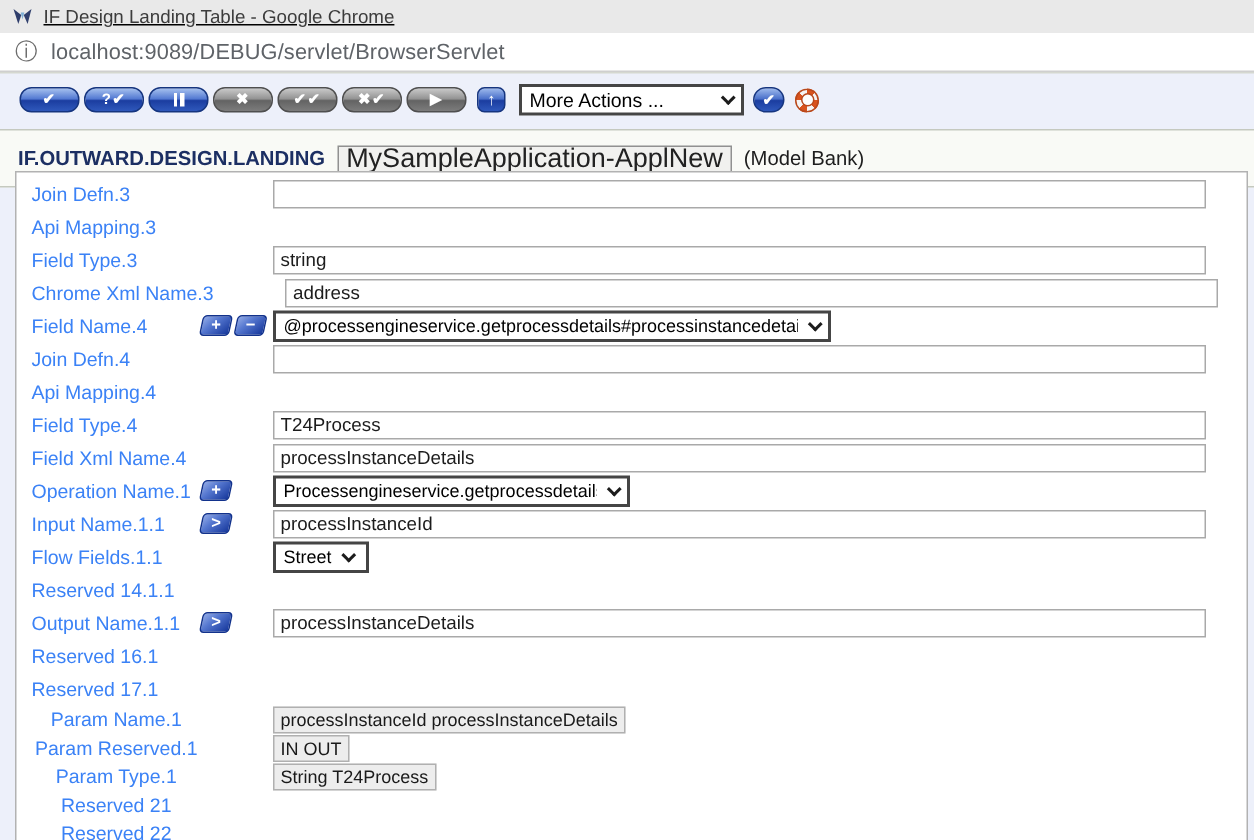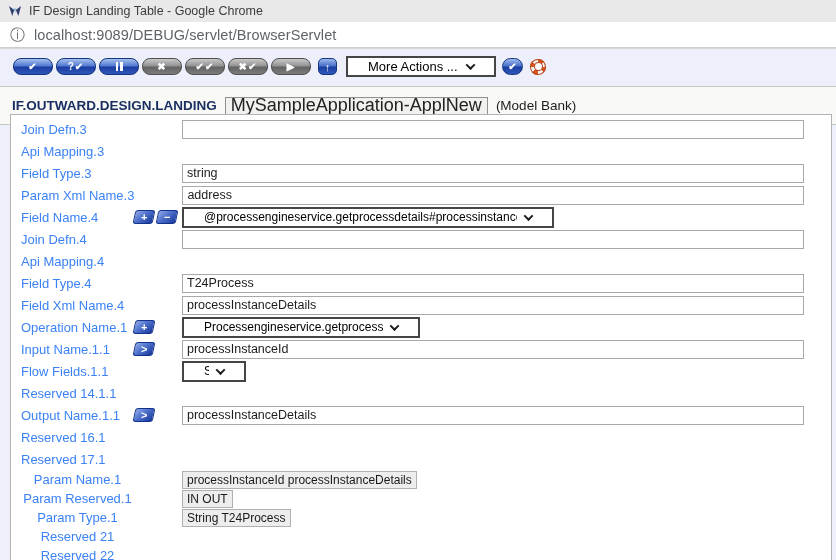--- a/index.html
+++ b/index.html
@@ -1,20 +1,20 @@
 <!DOCTYPE html>
 <html><head>
 <meta charset="utf-8">
 <style>
   * { box-sizing: border-box; margin: 0; padding: 0; }
   html,body { width:836px; height:560px; overflow:hidden; }
   body { font-family:"Liberation Sans", sans-serif; background:#edf0fa; position:relative; }
 
   
-  .titlebar { height:22px; background:#e9e9e9; display:flex; align-items:center; padding-left:8px; gap:7px; }
+  .titlebar { height:22px; background:#e9e9e9; display:flex; align-items:center; padding-left:8px; gap:7px;text-decoration:underline; }
   .titlebar .app-icon { width:14px; height:13px; flex:0 0 auto; }
   .titlebar .title { font-size:12.5px; color:#3c3c3c; }
 
   .urlbar { height:26px; background:#ffffff; border-bottom:1px solid #cfcfcf; display:flex; align-items:center; padding-left:10px; gap:9px; }
   .info-icon { font-size:15px; color:#6b6b6b; line-height:1; }
   .url-text { font-size:14.5px; color:#5f6368; letter-spacing:0.1px; }
 
   
   .page { position:relative; height:512px; background:#edf0fa; border-top:1px solid #d5d8d0; }
 
@@ -26,21 +26,21 @@
   .pill.gray { background:linear-gradient(180deg,#c9c9c9 0%,#939393 46%,#636363 54%,#7c7c7c 100%); border:1px solid #4f4f4f; }
   .pause-bars { display:flex; gap:2px; }
   .pause-bars i { display:block; width:2.5px; height:9px; background:#fff; }
 
   .round-btn { height:17px; border-radius:5px; display:flex; align-items:center; justify-content:center;
                color:#fff; font-weight:bold; background:linear-gradient(180deg,#9db9ec 0%,#4a70ca 46%,#1b3da0 54%,#2f58bb 100%);
                border:1px solid #16357f; }
   .up-btn { width:19px; margin-left:4px; font-size:11px; }
   .ok-btn { width:21px; border-radius:9px; font-size:10px; margin-left:3px; }
 
-  .fsel { display:flex; align-items:center; background:#fff; border:2px solid #454545; height:21px; padding:0 20px; }
+  .fsel { display:flex; align-items:center; background:#fff; border:2px solid #454545; height:21px; padding:0 5px; }
   .fsel .val { font-size:12px; color:#000; white-space:nowrap; overflow:hidden; }
   .chev { width:7px; height:7px; border-right:2px solid #1c1c1c; border-bottom:2px solid #1c1c1c;
           transform:rotate(45deg) translate(-1px,-1px); flex:0 0 auto; margin-left:8px; }
   .more-actions { width:150px; margin-left:6px; }
   .more-actions .val { font-size:13px; }
   .more-actions .chev { margin-left:auto; }
 
   .lifebuoy { width:16px; height:16px; border-radius:50%; margin-left:4px; position:relative; flex:0 0 auto;
       background:conic-gradient(#d9531e 0 45deg,#f4f4f4 0 90deg,#d9531e 0 135deg,#f4f4f4 0 180deg,#d9531e 0 225deg,#f4f4f4 0 270deg,#d9531e 0 315deg,#f4f4f4 0 360deg);
       box-shadow:inset 0 0 0 1px #b8481c; }
@@ -158,21 +158,21 @@
 
       <div class="row">
         <div class="lbl">Field Type.3</div>
         <div class="btns"></div>
         <div class="ctrl">
             <input class="txt" value="string" style="">
           </div>
       </div>
 
       <div class="row">
-        <div class="lbl">Param Xml Name.3</div>
+        <div class="lbl">Chrome Xml Name.3</div>
         <div class="btns"></div>
         <div class="ctrl">
             <input class="txt" value="address" style="">
           </div>
       </div>
 
       <div class="row">
         <div class="lbl">Field Name.4</div>
         <div class="btns">
           <span class="sbtn">

